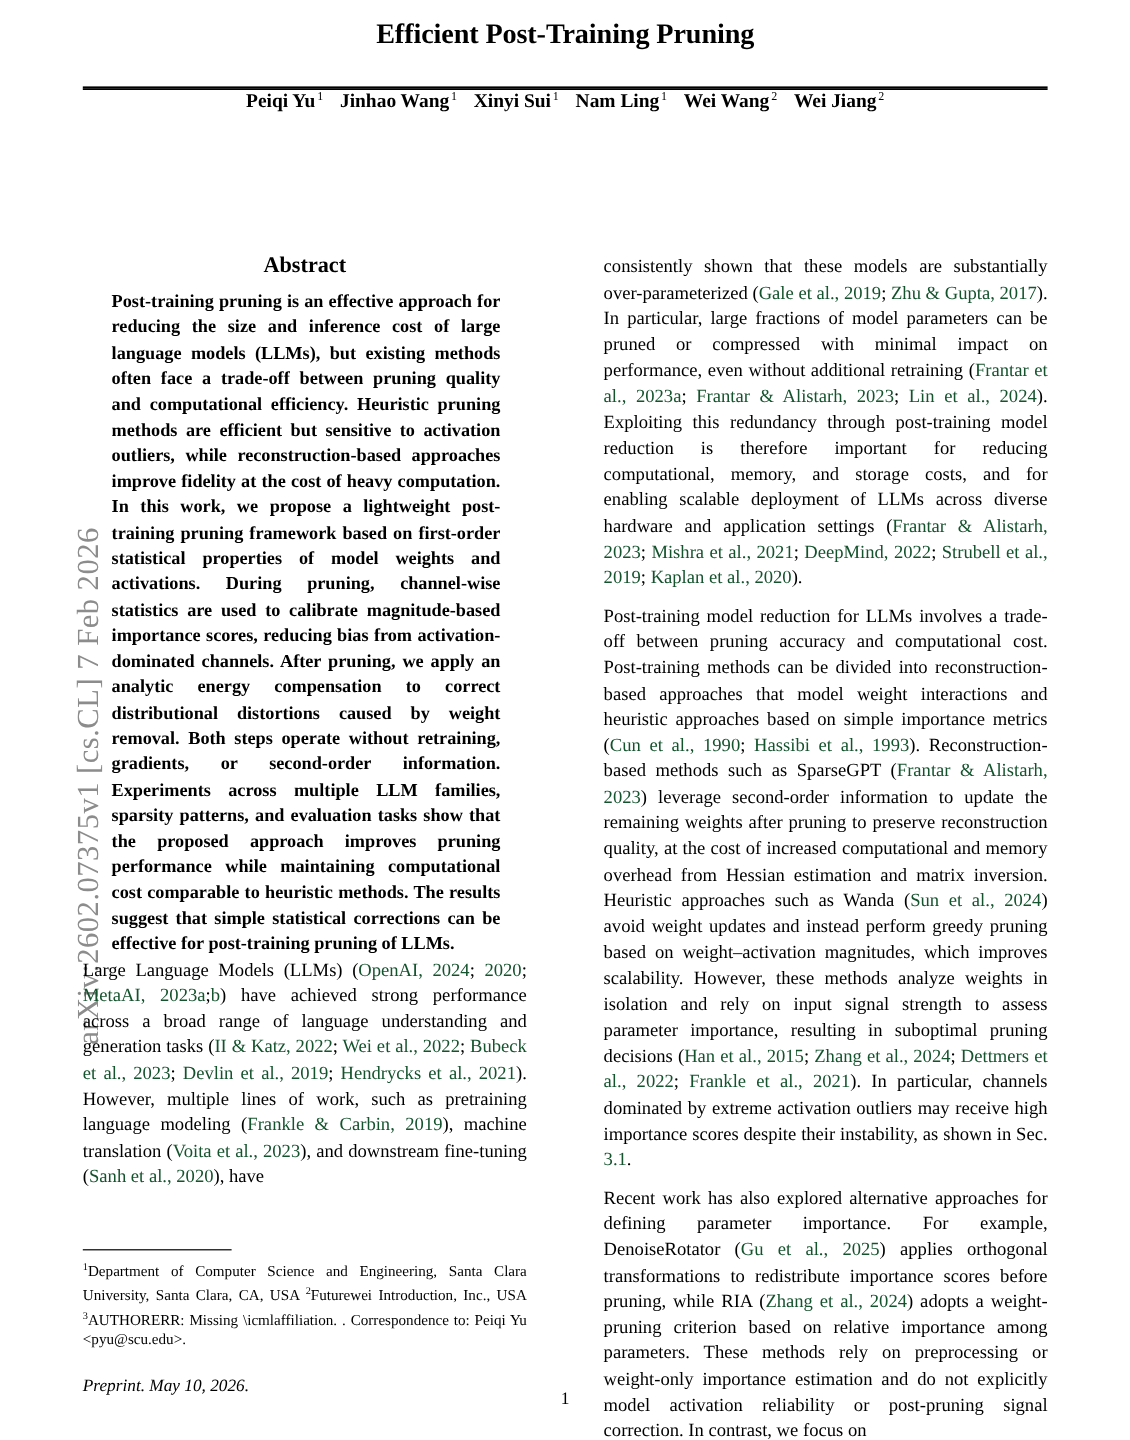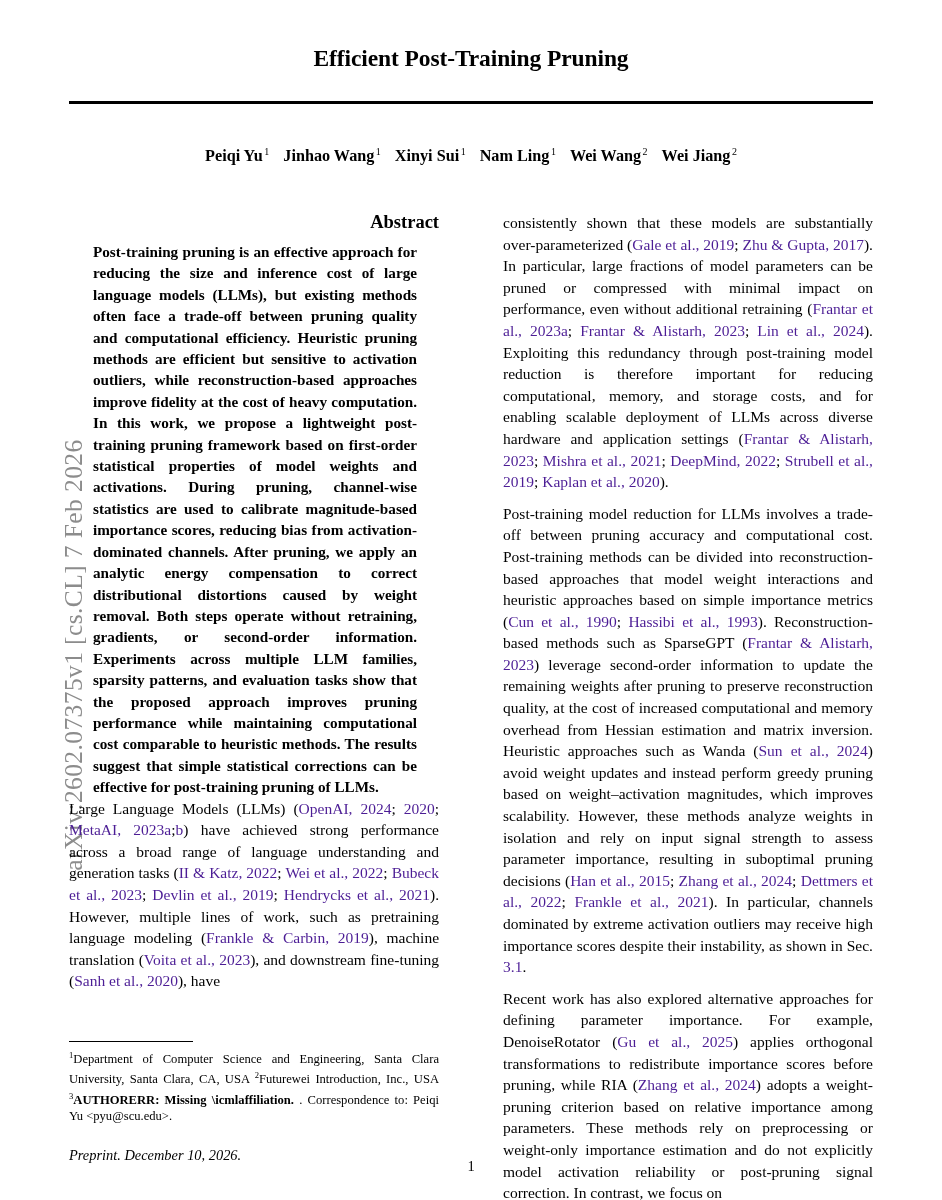--- a/index.html
+++ b/index.html
@@ -36,21 +36,21 @@
   #page {
     position: absolute;
     left: 69px;
     top: 0;
     width: 804px;
     height: 1200px;
   }
 
   
   #title-block {
-    padding-top: 41px;
+    padding-top: 12px;
     text-align: center;
   }
   .title-line {
     font-weight: bold;
     font-size: 23.5px;
     line-height: 35px;
     letter-spacing: -0.1px;
   }
 
   #title-rule {
@@ -58,21 +58,20 @@
     border-top: 2.2px solid #000;
     border-bottom: 1.1px solid #000;
     height: 2.2px;
     width: 100%;
     box-sizing: border-box;
   }
 
   
   #author-block {
     text-align: center;
-    margin-top: 42px;
     font-weight: bold;
     font-size: 16.2px;
   }
   .author {
     white-space: nowrap;
     margin: 0 7px;
   }
   .author sup {
     font-weight: normal;
     font-size: 10px;
@@ -91,21 +90,21 @@
   .col {
     position: absolute;
     top: 0;
     width: 370px;
   }
   #col-left  { left: 0px; }
   #col-right { left: 434px; }
 
   
   #abstract-heading {
-    text-align: right;
+    text-align: center;
     font-weight: bold;
     font-size: 18.5px;
     margin: 0 0 8px 0;
   }
   #abstract-body {
     margin: 0 22px 0 24px;
   }
   #abstract-body p {
     margin: 0;
     font-size: 15.2px;
@@ -124,21 +123,21 @@
   }
 
   
   .body-p {
     margin: 0 0 10px 0;
     font-size: 15.5px;
     line-height: 21.6px;
     text-align: justify;
     text-justify: inter-word;
   }
-  .cite { color: #4c1d95; }
+  .cite { color: #14532d; }
 
   
   #footnote-block {
     position: absolute;
     left: 0;
     top: 829px;
     width: 370px;
   }
   #footnote-rule {
     width: 124px;
@@ -148,21 +147,21 @@
   #footnote-text {
     font-size: 12.6px;
     line-height: 16.3px;
     text-align: justify;
     margin: 0;
   }
   #footnote-text sup {
     font-size: 8.6px;
     vertical-align: super;
   }
-  #footnote-text b { font-weight: bold; }
+  #footnote-text b { font-weight: normal; }
   #preprint-line {
     margin-top: 22px;
     font-style: italic;
     font-size: 14.4px;
   }
 
   
   #page-number {
     position: absolute;
     left: 0;
@@ -197,21 +196,21 @@
       </div>
 
 
       <p class="body-p" id="intro-p1"><span>Large Language Models (LLMs) (</span><span class="cite">OpenAI, 2024</span><span>; </span><span class="cite">2020</span><span>; </span><span class="cite">MetaAI, 2023a</span><span>;</span><span class="cite">b</span><span>) have achieved strong performance across a broad range of language understanding and generation tasks (</span><span class="cite">II &amp; Katz, 2022</span><span>; </span><span class="cite">Wei et al., 2022</span><span>; </span><span class="cite">Bubeck et al., 2023</span><span>; </span><span class="cite">Devlin et al., 2019</span><span>; </span><span class="cite">Hendrycks et al., 2021</span><span>). However, multiple lines of work, such as pretraining language modeling (</span><span class="cite">Frankle &amp; Carbin, 2019</span><span>), machine translation (</span><span class="cite">Voita et al., 2023</span><span>), and downstream fine-tuning (</span><span class="cite">Sanh et al., 2020</span><span>), have</span></p>
 
     </div>
 
     <div id="footnote-block">
       <div id="footnote-rule"></div>
       <p id="footnote-text"><sup>1</sup><span>Department of Computer Science and Engineering, Santa Clara University, Santa Clara, CA, USA </span><sup>2</sup><span>Futurewei Introduction, Inc., USA </span><sup>3</sup><b>AUTHORERR: Missing \icmlaffiliation.</b><span> . Correspondence to: Peiqi Yu &lt;pyu@scu.edu&gt;.</span></p>
-      <div id="preprint-line">Preprint. December 10, 2026.</div>
+      <div id="preprint-line">Preprint. May 10, 2026.</div>
     </div>
 
     <div class="col" id="col-right">
       <p class="body-p"><span>consistently shown that these models are substantially over-parameterized (</span><span class="cite">Gale et al., 2019</span><span>; </span><span class="cite">Zhu &amp; Gupta, 2017</span><span>). In particular, large fractions of model parameters can be pruned or compressed with minimal impact on performance, even without additional retraining (</span><span class="cite">Frantar et al., 2023a</span><span>; </span><span class="cite">Frantar &amp; Alistarh, 2023</span><span>; </span><span class="cite">Lin et al., 2024</span><span>). Exploiting this redundancy through post-training model reduction is therefore important for reducing computational, memory, and storage costs, and for enabling scalable deployment of LLMs across diverse hardware and application settings (</span><span class="cite">Frantar &amp; Alistarh, 2023</span><span>; </span><span class="cite">Mishra et al., 2021</span><span>; </span><span class="cite">DeepMind, 2022</span><span>; </span><span class="cite">Strubell et al., 2019</span><span>; </span><span class="cite">Kaplan et al., 2020</span><span>).</span></p>
       <p class="body-p"><span>Post-training model reduction for LLMs involves a trade-off between pruning accuracy and computational cost. Post-training methods can be divided into reconstruction-based approaches that model weight interactions and heuristic approaches based on simple importance metrics (</span><span class="cite">Cun et al., 1990</span><span>; </span><span class="cite">Hassibi et al., 1993</span><span>). Reconstruction-based methods such as SparseGPT (</span><span class="cite">Frantar &amp; Alistarh, 2023</span><span>) leverage second-order information to update the remaining weights after pruning to preserve reconstruction quality, at the cost of increased computational and memory overhead from Hessian estimation and matrix inversion. Heuristic approaches such as Wanda (</span><span class="cite">Sun et al., 2024</span><span>) avoid weight updates and instead perform greedy pruning based on weight–activation magnitudes, which improves scalability. However, these methods analyze weights in isolation and rely on input signal strength to assess parameter importance, resulting in suboptimal pruning decisions (</span><span class="cite">Han et al., 2015</span><span>; </span><span class="cite">Zhang et al., 2024</span><span>; </span><span class="cite">Dettmers et al., 2022</span><span>; </span><span class="cite">Frankle et al., 2021</span><span>). In particular, channels dominated by extreme activation outliers may receive high importance scores despite their instability, as shown in Sec. </span><span class="cite">3.1</span><span>.</span></p>
       <p class="body-p"><span>Recent work has also explored alternative approaches for defining parameter importance. For example, DenoiseRotator (</span><span class="cite">Gu et al., 2025</span><span>) applies orthogonal transformations to redistribute importance scores before pruning, while RIA (</span><span class="cite">Zhang et al., 2024</span><span>) adopts a weight-pruning criterion based on relative importance among parameters. These methods rely on preprocessing or weight-only importance estimation and do not explicitly model activation reliability or post-pruning signal correction. In contrast, we focus on</span></p>
     </div>
 
   </div>
 

